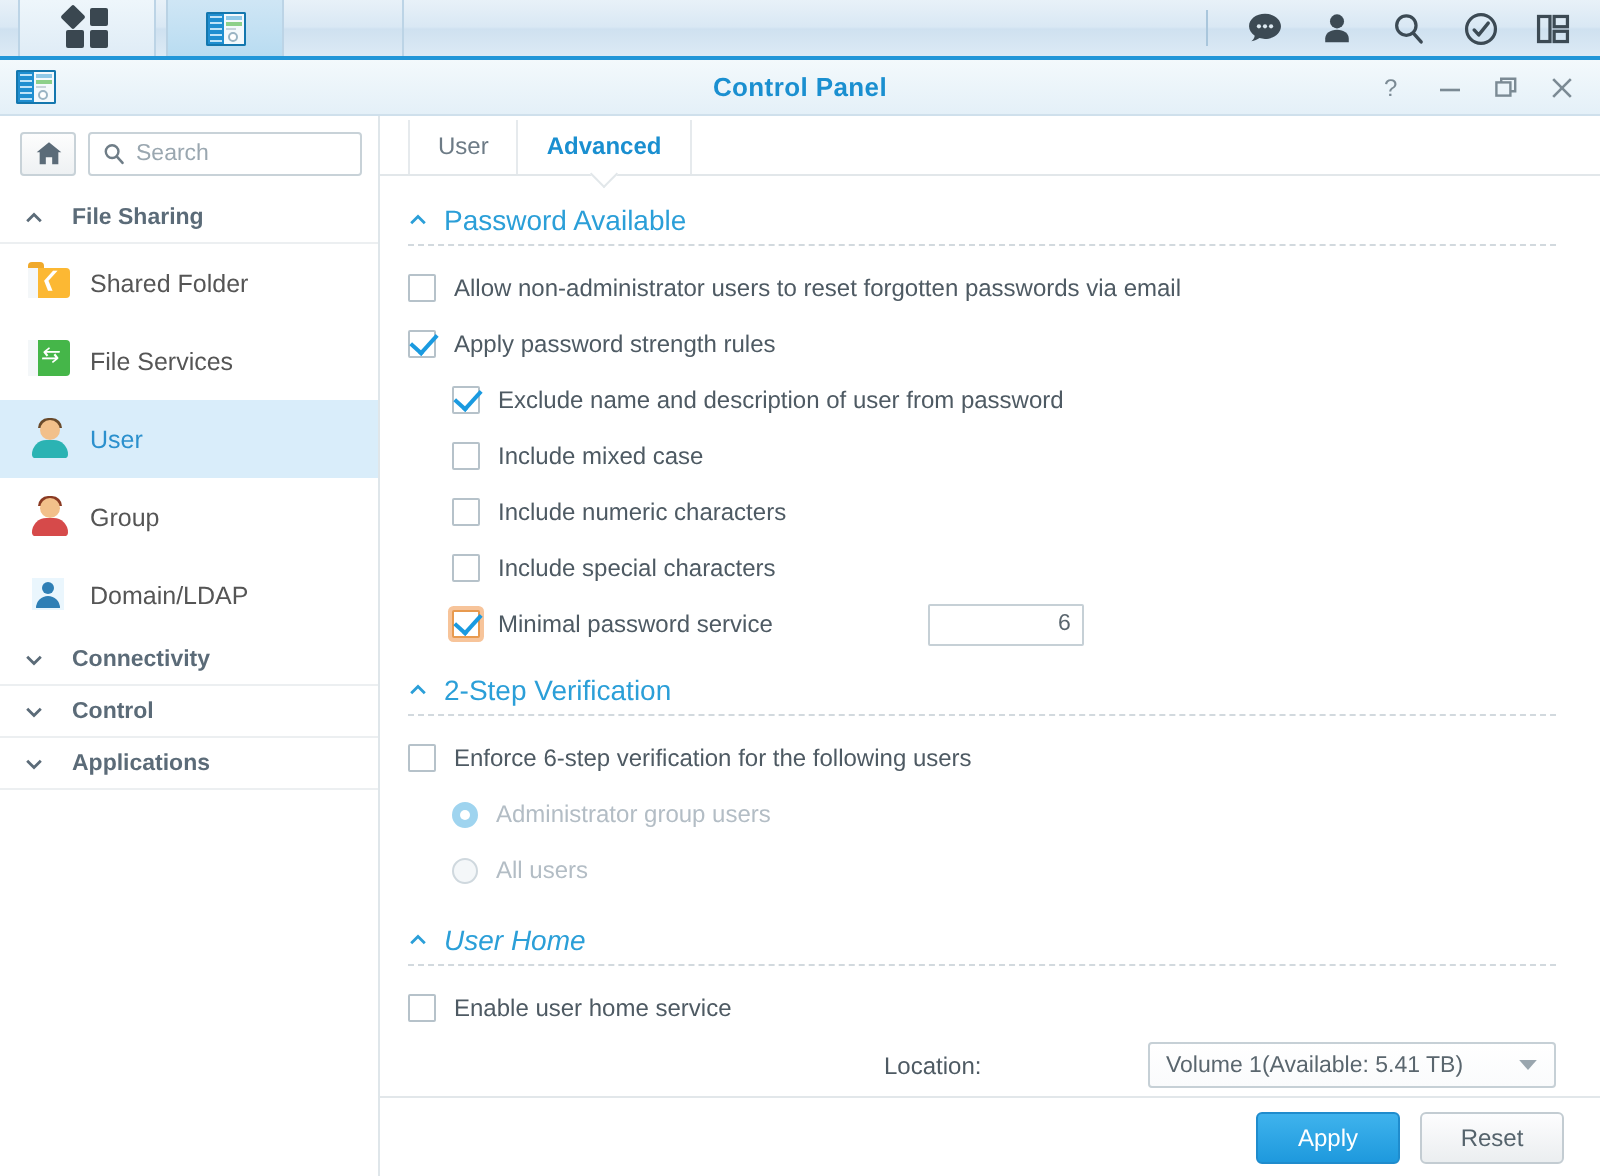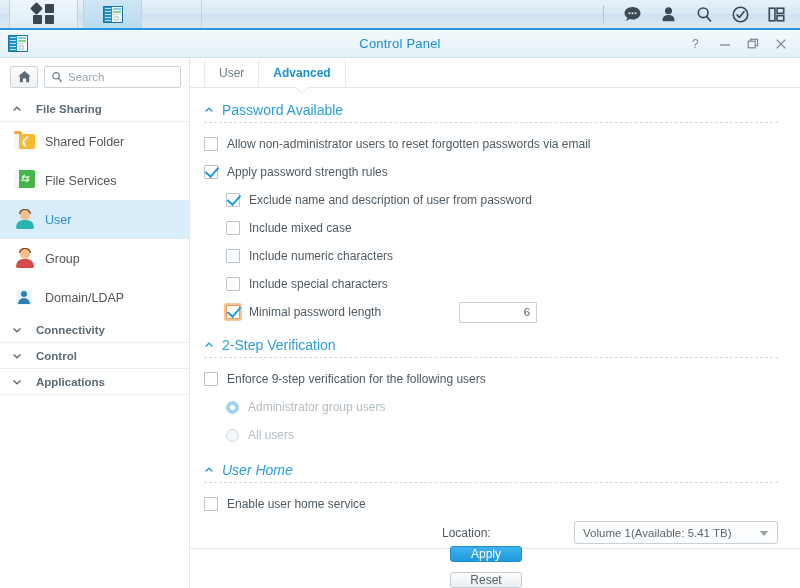--- a/index.html
+++ b/index.html
@@ -79,21 +79,21 @@
   .titlebar {
     position: relative;
     height: 28px;
     background: linear-gradient(180deg,#f3f9fc 0%, #e4f0f8 100%);
     border-bottom: 1px solid #cfe0ec;
     display: flex; align-items: center;
   }
   .title-app-icon { margin-left: 8px; }
   .title-text {
     position: absolute; left: 0; right: 0; text-align: center;
-    font-size: 13px; font-weight: normal; color: #1a8fd0;
+    font-size: 13px; font-weight: bold; color: #1a8fd0;
     letter-spacing: .2px;
   }
   .win-ctrls { margin-left: auto; display: flex; align-items: center; gap: 14px; padding-right: 12px; z-index: 2; }
   .wc { width: 14px; height: 14px; display: flex; align-items: center; justify-content: center;
         color: #6b7b86; font-size: 13px; line-height: 1; }
   .wc svg { display:block; }
 
   
   .wbody { position: relative; height: 530px; display: flex; }
 
@@ -222,21 +222,20 @@
     display: flex; align-items: center; padding: 0 8px; font-size: 11.5px; color: #5a666e;
   }
   .select .caret { margin-left: auto; }
 
   
   .footer {
     position: absolute; left: 0; bottom: 0; width: 610px; height: 40px;
     border-top: 1px solid #e2e7ea; background: #fff;
     display: flex; align-items: center; justify-content: flex-end; gap: 10px;
     padding-right: 18px;
-    flex-direction: column;
   }
   .btn-primary {
     height: 26px; min-width: 72px; border: 1px solid #1f8ccd; border-radius: 3px;
     background: linear-gradient(180deg,#3fb3ed 0%, #1e99dd 100%);
     color: #fff; font-size: 12px;
     display: inline-flex; align-items: center; justify-content: center;
   }
   .btn-secondary {
     height: 26px; min-width: 72px; border: 1px solid #c3ccd2; border-radius: 3px;
     background: linear-gradient(180deg,#fdfdfe 0%, #ebeef0 100%);
@@ -483,35 +482,35 @@
         <div class="row indent1">
           <span class="cb"></span>
           <span class="lbl">Include numeric characters</span>
         </div>
         <div class="row indent1">
           <span class="cb"></span>
           <span class="lbl">Include special characters</span>
         </div>
         <div class="row indent1">
           <span class="cb checked focus"></span>
-          <span class="lbl">Minimal password length</span>
+          <span class="lbl">Minimal password service</span>
           <span class="num-field">6</span>
         </div>
 
         <div class="sect-head" style="margin-top:14px;">
           <svg class="chev" viewBox="0 0 10 10">
               <polyline points="1.6,6.6 5,3.2 8.4,6.6" fill="none" stroke="#2b9fd8" stroke-width="1.4"></polyline>
             </svg>
           <span class="t">2-Step Verification</span>
         </div>
         <div class="sect-rule"></div>
 
         <div class="row">
           <span class="cb"></span>
-          <span class="lbl">Enforce 9-step verification for the following users</span>
+          <span class="lbl">Enforce 6-step verification for the following users</span>
         </div>
         <div class="row indent1">
           <span class="rb sel"></span>
           <span class="lbl muted">Administrator group users</span>
         </div>
         <div class="row indent1">
           <span class="rb"></span>
           <span class="lbl muted">All users</span>
         </div>
 

